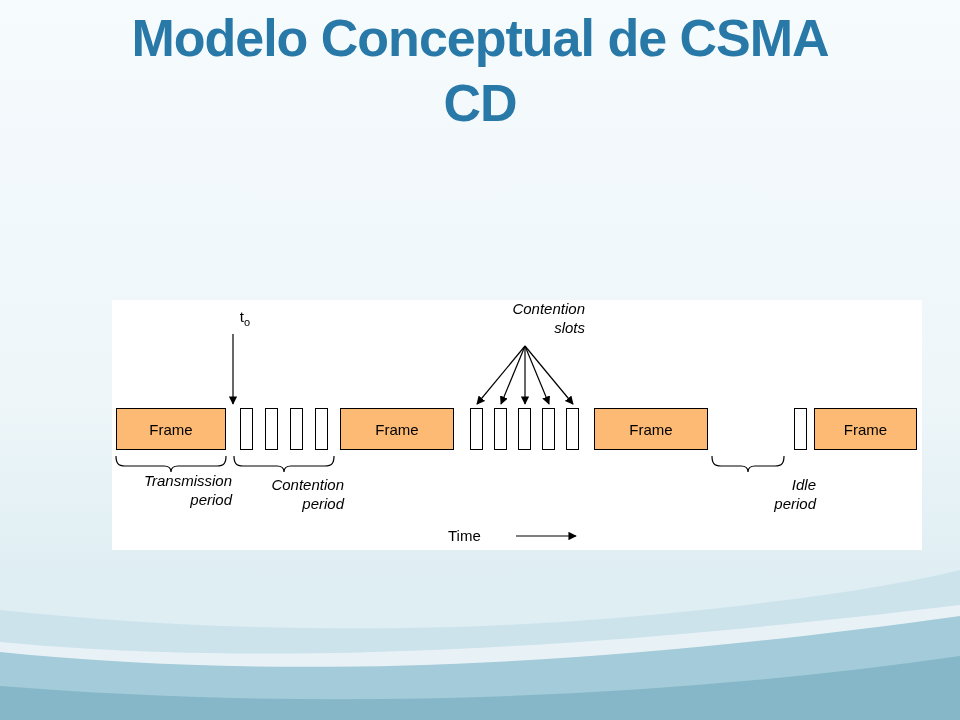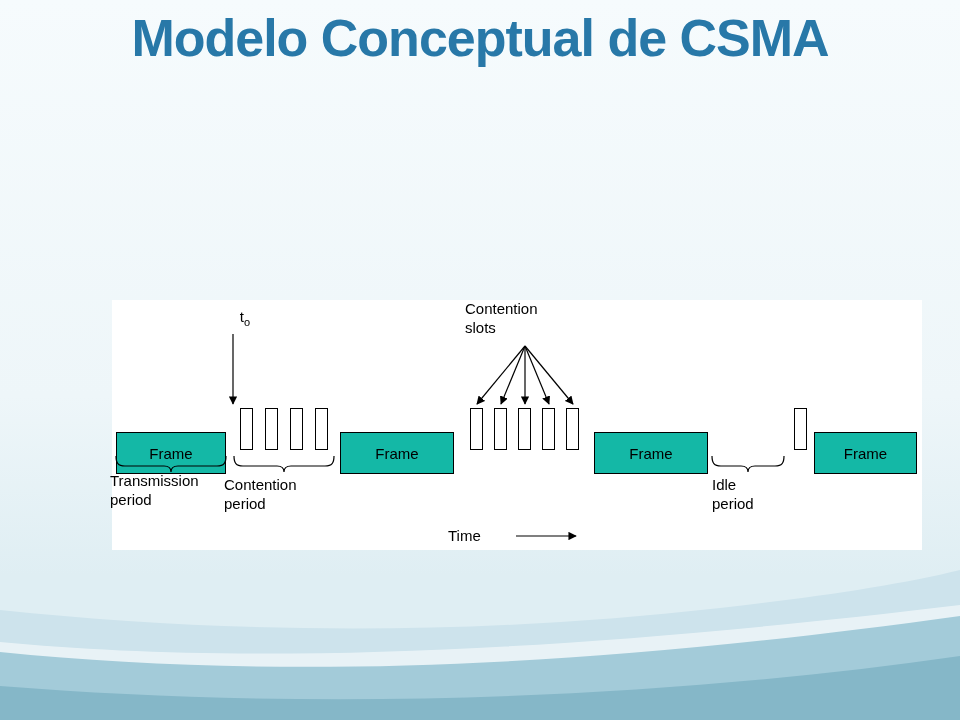--- a/index.html
+++ b/index.html
@@ -20,48 +20,48 @@
   }
   .diagram{
     position:absolute;left:112px;top:300px;width:810px;height:250px;
     background:#ffffff;
     font-size:15px;color:#000;
   }
   .diagram *{box-sizing:border-box;}
   .overlay{position:absolute;left:0;top:0;width:810px;height:250px;pointer-events:none;}
   .frame{
     position:absolute;top:108px;height:42px;
-    border:1.6px solid #000;background:#14b8a6;
-    display:flex;align-items:center;justify-content:center;margin-top:24px;
+    border:1.6px solid #000;background:#fdba74;
+    display:flex;align-items:center;justify-content:center;
   }
   .slot{
     position:absolute;top:108px;height:42px;width:13px;
     border:1.6px solid #000;background:#fff;
   }
   .dlabel{
-    position:absolute;text-align:left;
-    white-space:pre-line;line-height:1.25;
+    position:absolute;text-align:right;
+    white-space:pre-line;line-height:1.25;font-style:italic;
   }
   .t0{position:absolute;text-align:center;font-size:15px;}
   .t0 sub{font-size:11px;}
   .time-label{position:absolute;text-align:left;}
 </style>
 </head>
 <body>
 
 <div class="slide">
 
   <svg class="bg-waves" viewBox="0 0 960 190" preserveAspectRatio="none">
     <path d="M0,80 C240,105 480,105 720,78 C810,68 900,55 960,40 L960,190 L0,190 Z" fill="#cde3ec"></path>
     <path d="M0,112 C220,133 520,128 960,75 L960,100 C600,148 250,152 0,132 Z" fill="#ffffff" opacity="0.55"></path>
     <path d="M0,122 C260,148 560,142 960,86 L960,190 L0,190 Z" fill="#a3cbd9"></path>
     <path d="M0,156 C300,180 640,172 960,126 L960,190 L0,190 Z" fill="#85b7c8"></path>
   </svg>
 
-  <h1 class="title"><span>Modelo Conceptual de CSMA</span><br></h1>
+  <h1 class="title"><span>Modelo Conceptual de CSMA</span><br><span>CD</span></h1>
 
   <div class="diagram">
 
     <div class="frame" style="left:4px;width:110px">Frame</div>
     <div class="frame" style="left:228px;width:114px">Frame</div>
     <div class="frame" style="left:482px;width:114px">Frame</div>
     <div class="frame" style="left:702px;width:103px">Frame</div>
 
     <div class="slot" style="left:128px"></div>
     <div class="slot" style="left:153px"></div>

